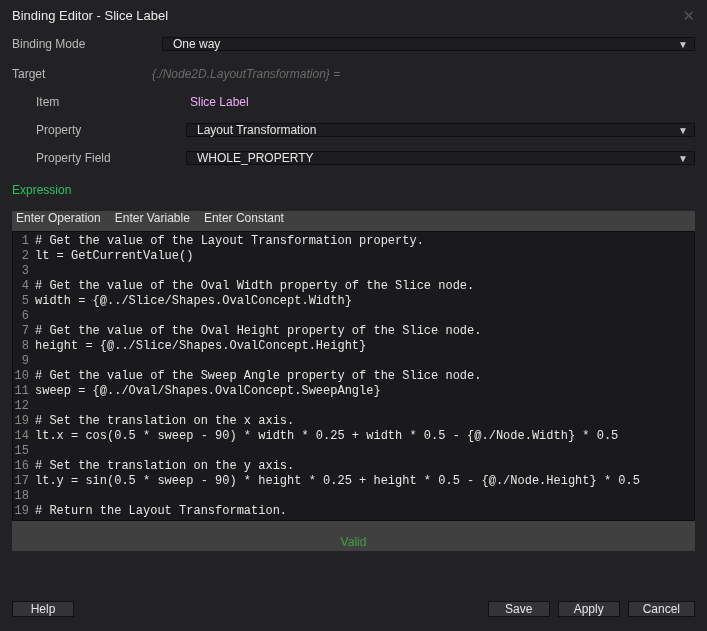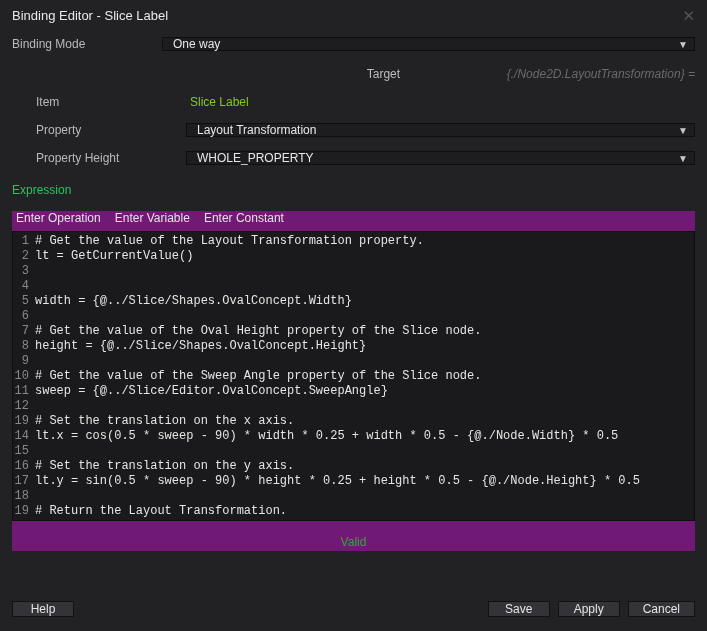--- a/index.html
+++ b/index.html
@@ -66,41 +66,41 @@
     padding: 0 6px 0 10px;
     color: #e6e6e6;
     font-size: 12px;
     cursor: pointer;
   }
   .chev {
     font-size: 10px;
     color: #c8c8c8;
   }
   .static-value {
-    color: #84cc16;
+    color: #f0abfc;
     font-size: 12px;
     padding-left: 4px;
   }
   .target-row {
     display: flex;
     align-items: center;
-    justify-content: flex-end;
+    justify-content: flex-start;
     padding-top: 2px;
   }
   .target-path {
     color: #6a6a6a;
     font-style: italic;
     font-size: 12px;
   }
   .expr-header {
     margin-top: 4px;
     color: #22c55e;
   }
   .expr-panel {
-    background: #701a75;
+    background: #404040;
     display: flex;
     flex-direction: column;
     gap: 6px;
   }
   .ops {
     display: flex;
     gap: 14px;
     padding-left: 4px;
     color: #e2e2e2;
     font-size: 12px;
@@ -190,47 +190,47 @@
 
     <div class="form-row">
       <div class="row-label indent">Property</div>
       <div class="select">
         <span>Layout Transformation</span>
         <span class="chev">▼</span>
       </div>
     </div>
 
     <div class="form-row">
-      <div class="row-label indent">Property Height</div>
+      <div class="row-label indent">Property Field</div>
       <div class="select">
         <span>WHOLE_PROPERTY</span>
         <span class="chev">▼</span>
       </div>
     </div>
 
     <div class="expr-header">Expression</div>
 
     <div class="expr-panel">
       <div class="ops">
         <span>Enter Operation</span>
         <span>Enter Variable</span>
         <span>Enter Constant</span>
       </div>
       <div class="code-wrap" id="code-wrap">
           <div class="code-line"><span class="ln">1</span><span class="code"># Get the value of the Layout Transformation property.</span></div>
           <div class="code-line"><span class="ln">2</span><span class="code">lt = GetCurrentValue()</span></div>
           <div class="code-line"><span class="ln">3</span><span class="code"></span></div>
-          <div class="code-line"><span class="ln">4</span></div>
+          <div class="code-line"><span class="ln">4</span><span class="code"># Get the value of the Oval Width property of the Slice node.</span></div>
           <div class="code-line"><span class="ln">5</span><span class="code">width = {@../Slice/Shapes.OvalConcept.Width}</span></div>
           <div class="code-line"><span class="ln">6</span><span class="code"></span></div>
           <div class="code-line"><span class="ln">7</span><span class="code"># Get the value of the Oval Height property of the Slice node.</span></div>
           <div class="code-line"><span class="ln">8</span><span class="code">height = {@../Slice/Shapes.OvalConcept.Height}</span></div>
           <div class="code-line"><span class="ln">9</span><span class="code"></span></div>
           <div class="code-line"><span class="ln">10</span><span class="code"># Get the value of the Sweep Angle property of the Slice node.</span></div>
-          <div class="code-line"><span class="ln">11</span><span class="code">sweep = {@../Slice/Editor.OvalConcept.SweepAngle}</span></div>
+          <div class="code-line"><span class="ln">11</span><span class="code">sweep = {@../Oval/Shapes.OvalConcept.SweepAngle}</span></div>
           <div class="code-line"><span class="ln">12</span><span class="code"></span></div>
           <div class="code-line"><span class="ln">19</span><span class="code"># Set the translation on the x axis.</span></div>
           <div class="code-line"><span class="ln">14</span><span class="code">lt.x = cos(0.5 * sweep - 90) * width * 0.25 + width * 0.5 - {@./Node.Width} * 0.5</span></div>
           <div class="code-line"><span class="ln">15</span><span class="code"></span></div>
           <div class="code-line"><span class="ln">16</span><span class="code"># Set the translation on the y axis.</span></div>
           <div class="code-line"><span class="ln">17</span><span class="code">lt.y = sin(0.5 * sweep - 90) * height * 0.25 + height * 0.5 - {@./Node.Height} * 0.5</span></div>
           <div class="code-line"><span class="ln">18</span><span class="code"></span></div>
           <div class="code-line"><span class="ln">19</span><span class="code"># Return the Layout Transformation.</span></div>
           <div class="code-line"><span class="ln">20</span><span class="code">lt</span></div>
         </div>

